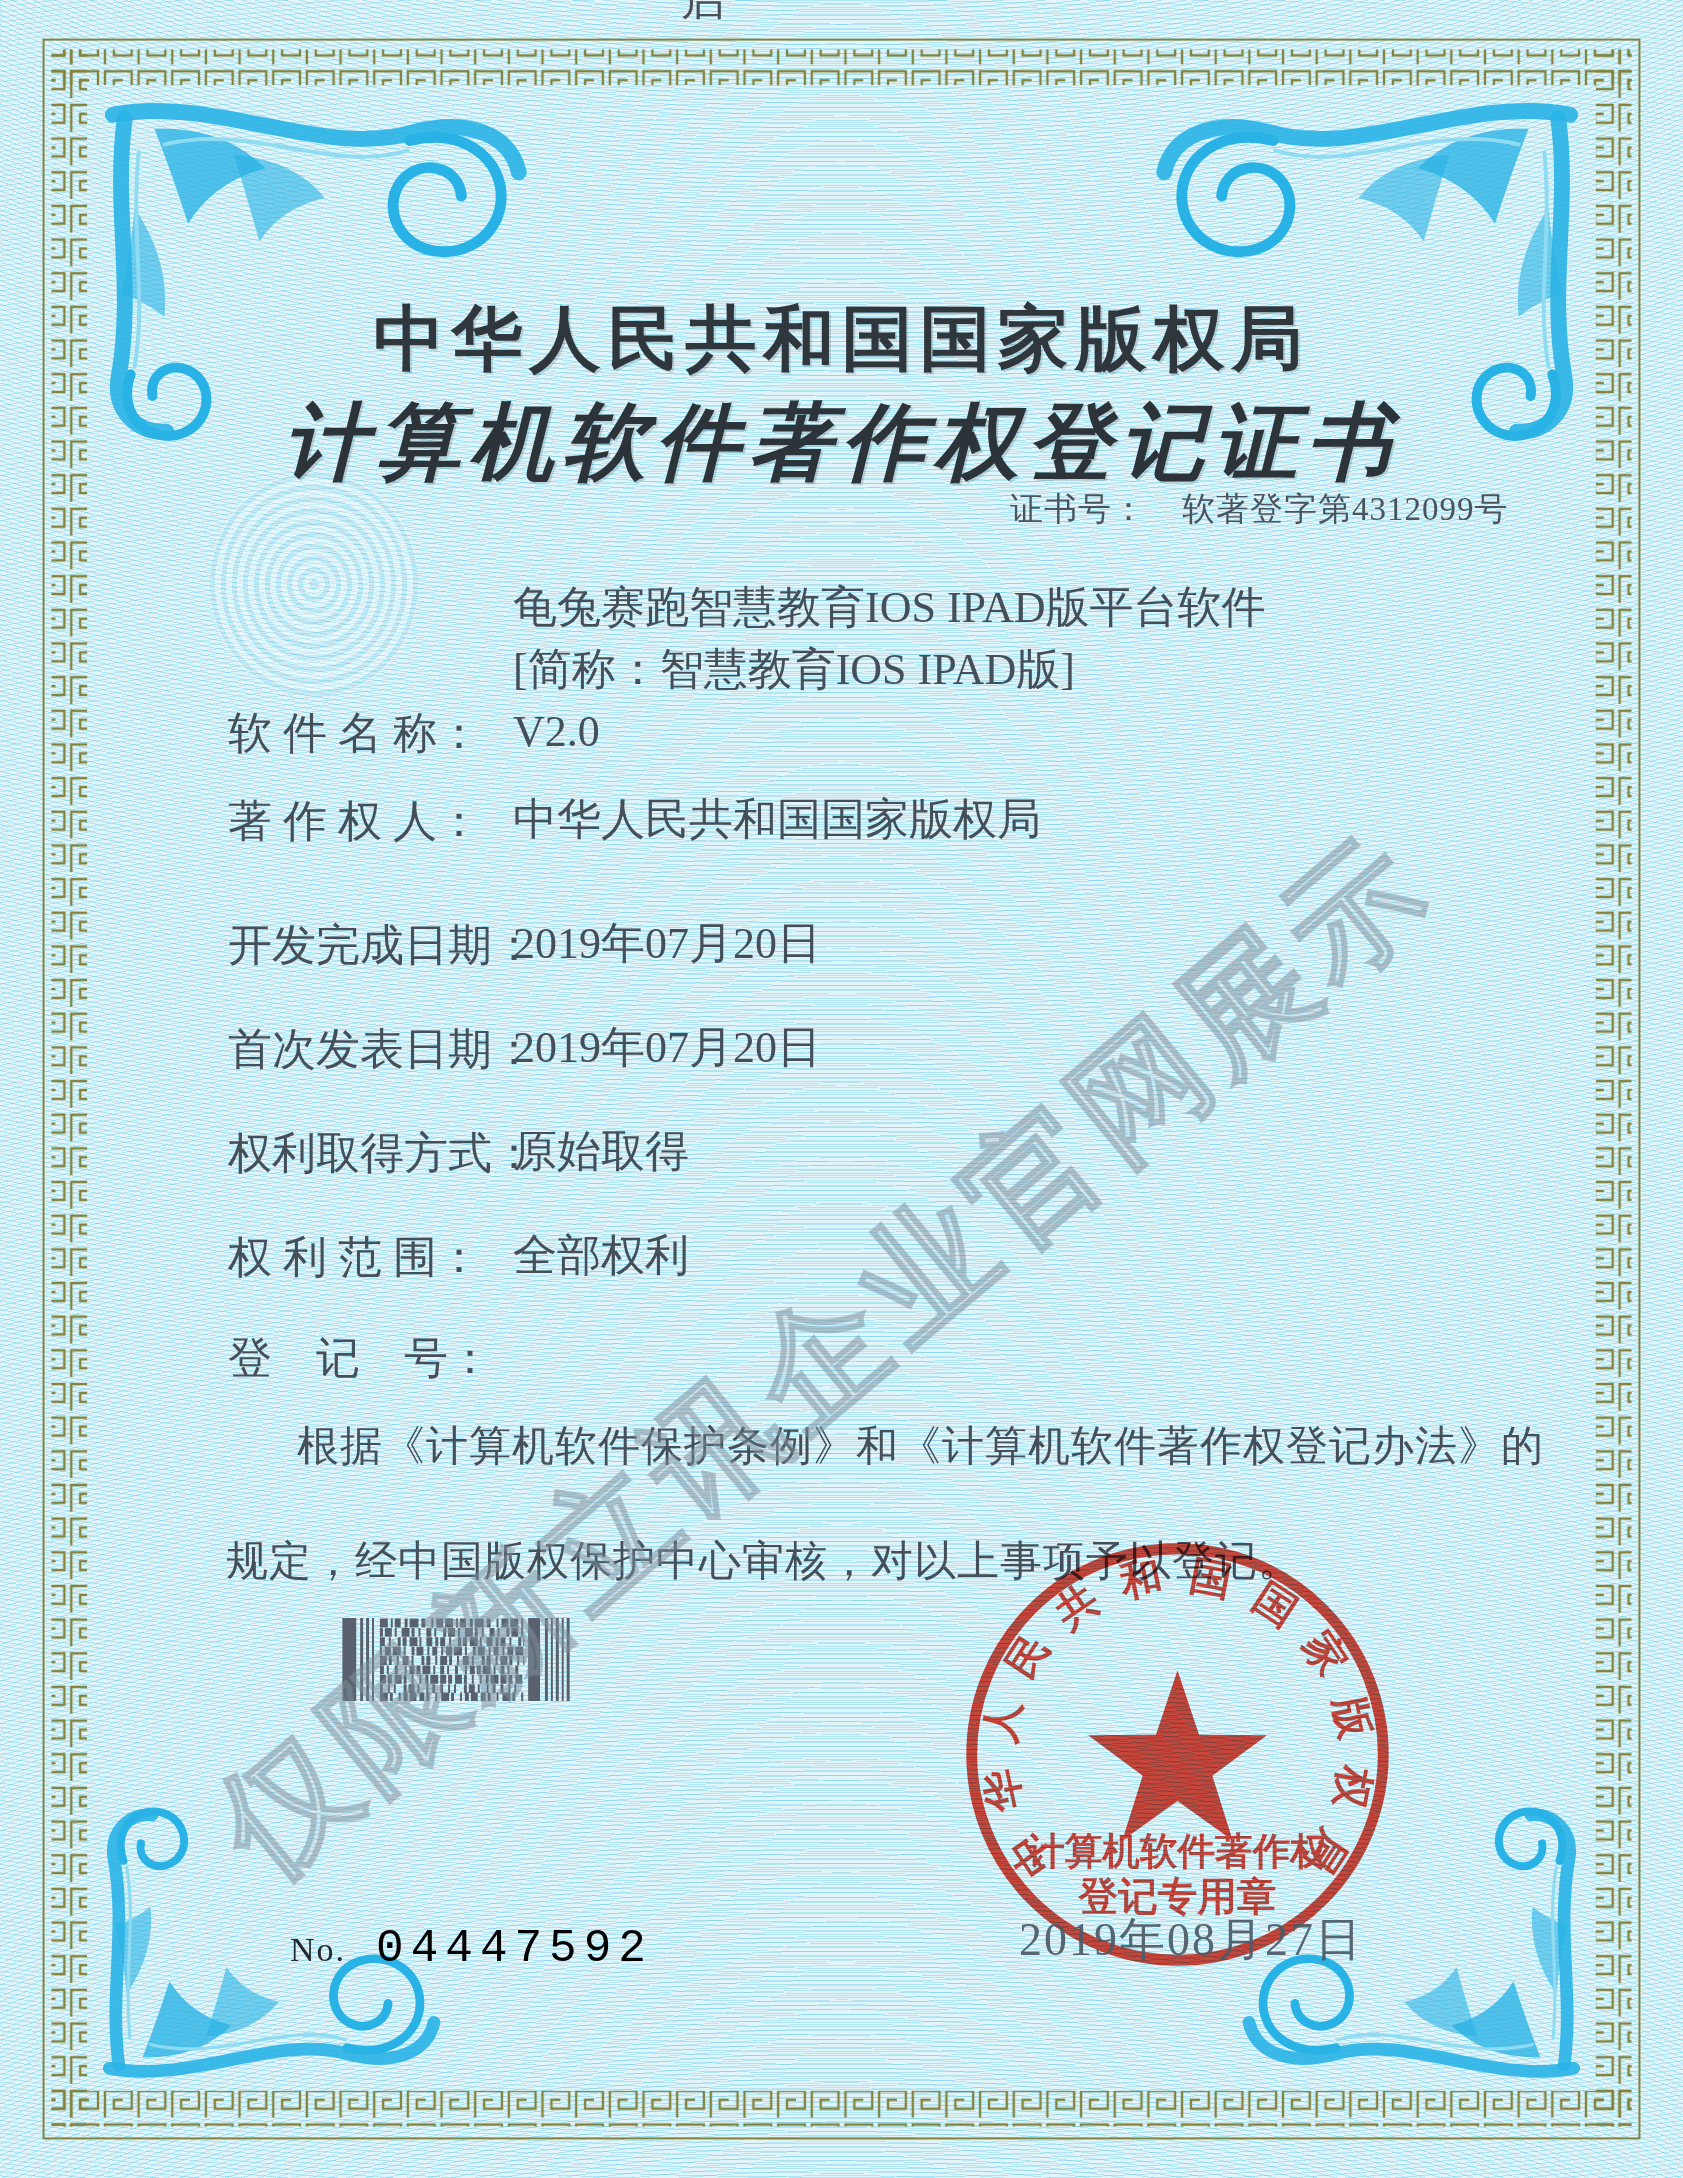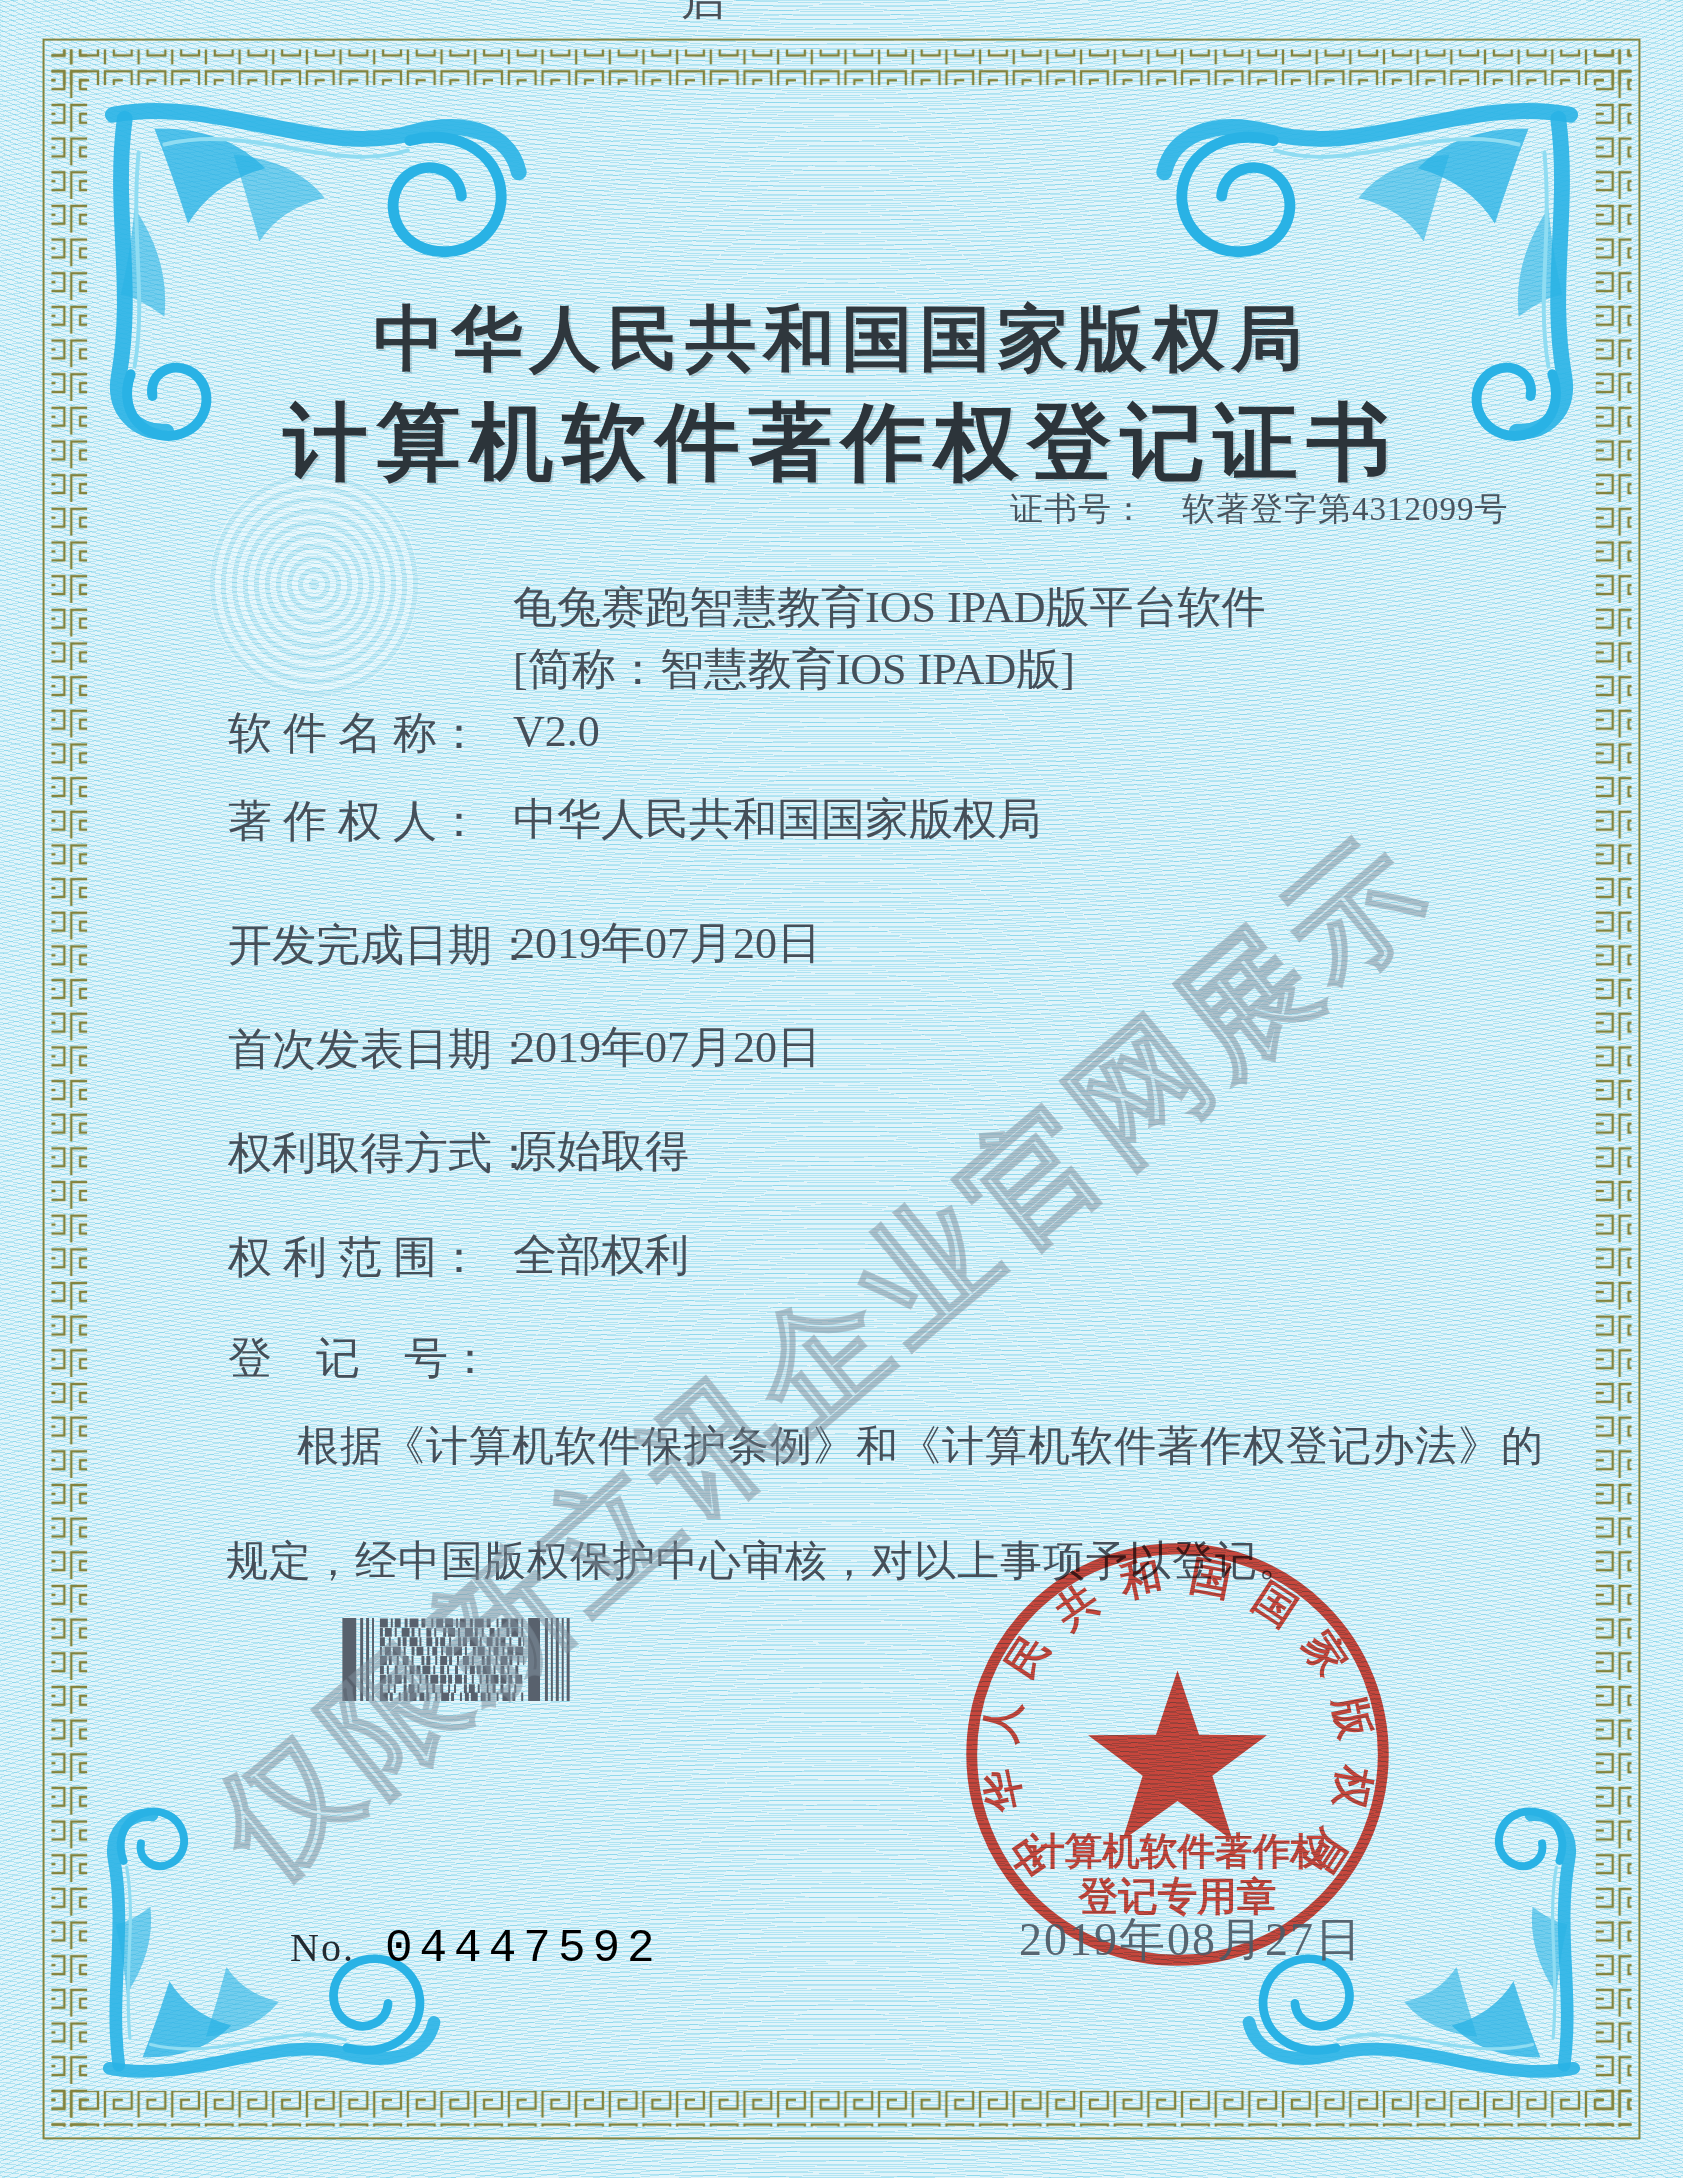--- a/index.html
+++ b/index.html
@@ -20,32 +20,33 @@
   }
   .title1{
     left:0;top:292px;width:1683px;text-align:center;
     font-size:71px;font-weight:bold;letter-spacing:7px;color:#2f373d;z-index:3;
     text-shadow:2px 2px 0 rgba(40,60,70,.18);
   }
   .title2{
     left:0;top:386px;width:1683px;text-align:center;
     font-size:84px;font-weight:bold;letter-spacing:9px;color:#2c343a;z-index:3;
     text-shadow:2px 2px 0 rgba(40,60,70,.18);
+    font-style:italic;
   }
   .certno{
     left:1010px;top:487px;display:flex;gap:36px;z-index:3;
     font-size:33px;color:#49545e;letter-spacing:1px;
   }
   .row{left:228px;display:flex;z-index:3;color:#454f59;align-items:flex-end;}
   .row .lbl{width:285px;font-size:44px;white-space:nowrap;}
   .row .val{font-size:44px;line-height:62px;margin-top:0;}
   .row .val div{white-space:nowrap;}
   .bodyline{left:226px;z-index:3;font-size:42px;color:#454f59;letter-spacing:1px;white-space:nowrap;}
   .serial{left:290px;top:1923px;z-index:3;display:flex;align-items:baseline;gap:30px;}
-  .serial .no{font-size:40px;color:#242a30;letter-spacing:2px;}
+  .serial .no{font-size:34px;color:#242a30;letter-spacing:2px;}
   .serial .num{font-size:46px;color:#000000;letter-spacing:7px;font-family:"Liberation Mono","DejaVu Sans Mono",monospace;}
   .issue-date{
     left:995px;top:1909px;z-index:6;font-size:46px;color:#4d5a66;letter-spacing:2px;opacity:.92;margin-left:24px;
   }
   .watermark{
     left:238px;top:1782px;z-index:5;white-space:nowrap;
     font-size:131px;font-weight:bold;letter-spacing:8px;line-height:131px;
     color:rgba(150,165,178,.16);
     -webkit-text-stroke:2px rgba(125,140,152,.45);
     transform:rotate(-40deg);transform-origin:0 50%;

